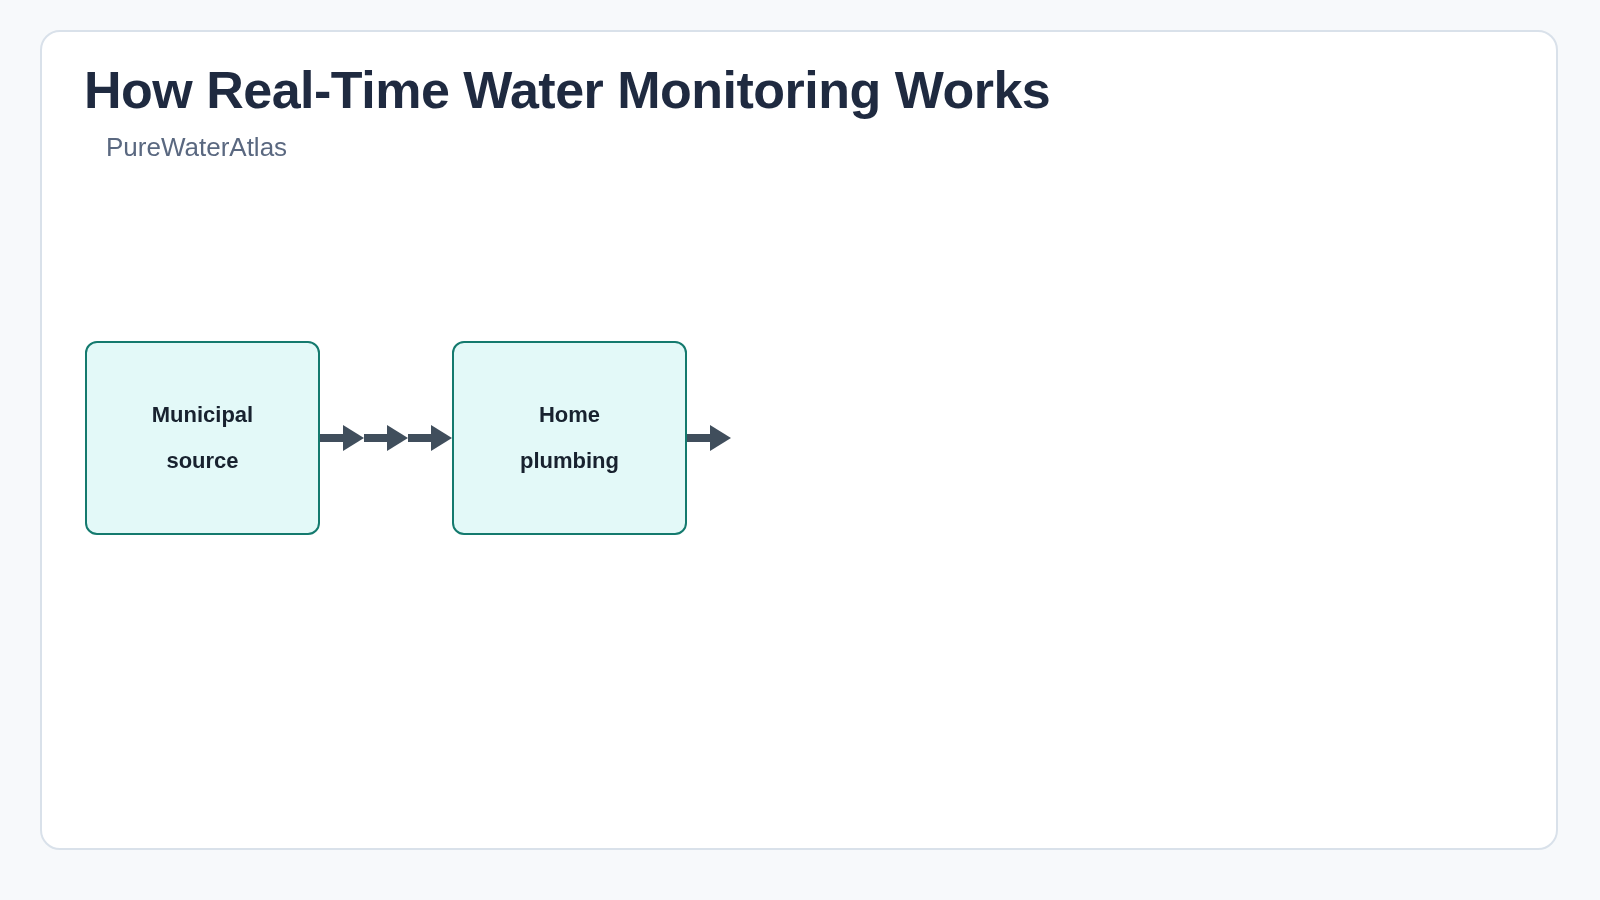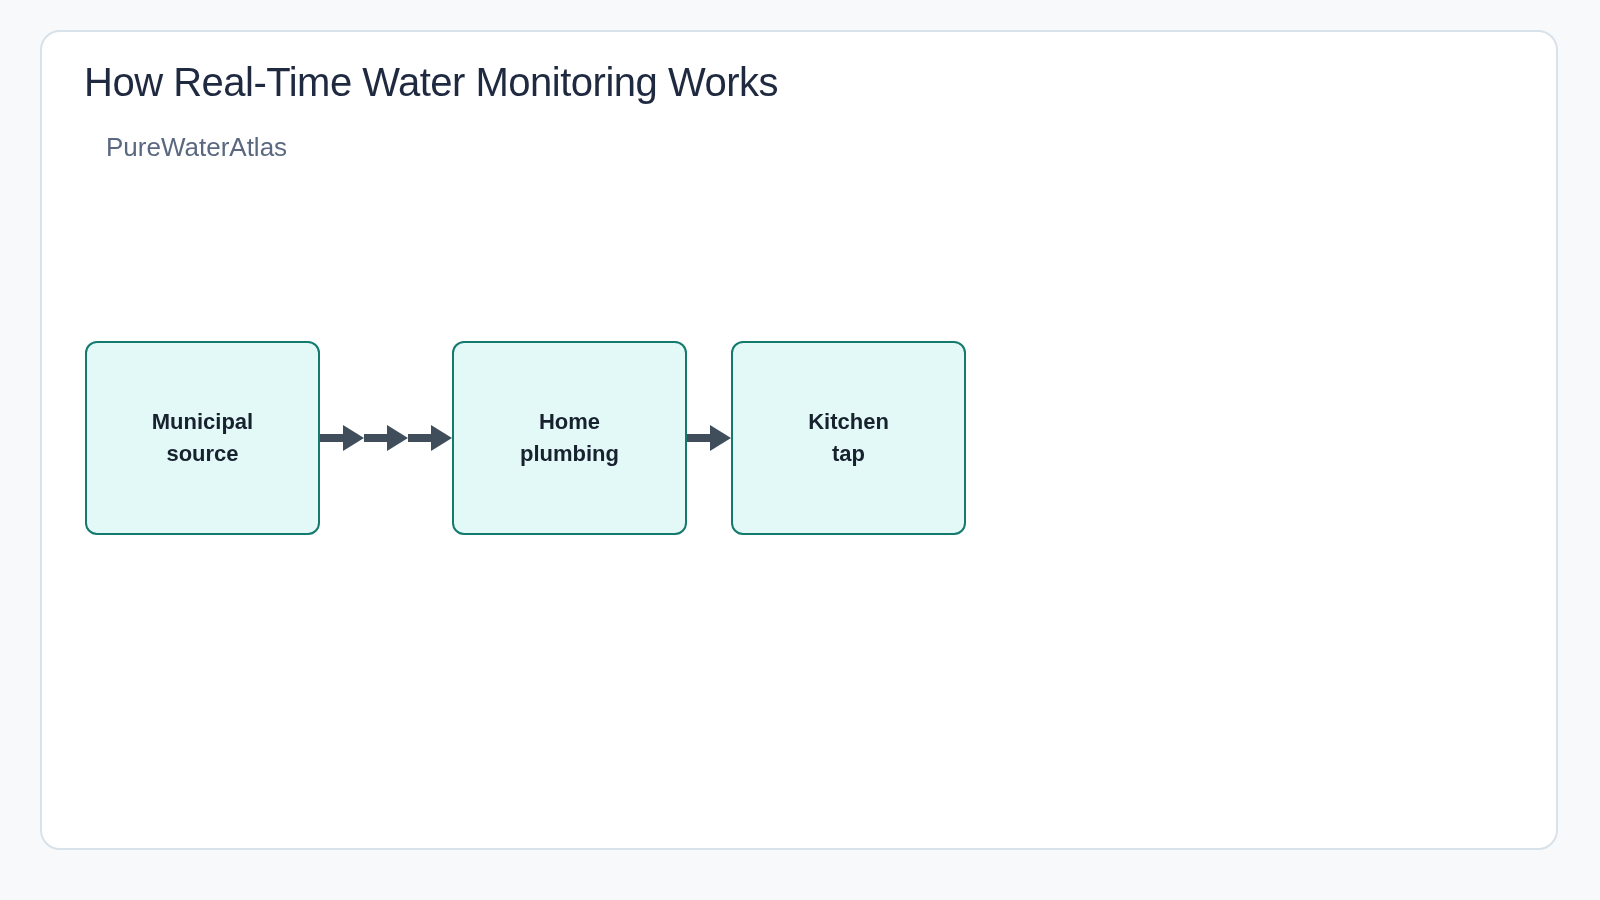--- a/index.html
+++ b/index.html
@@ -24,22 +24,22 @@
     position: absolute;
     left: 40px; top: 30px;
     width: 1518px; height: 820px;
     background: var(--card-background);
     border: 2px solid var(--card-border);
     border-radius: 20px;
   }
   .page-title {
     position: absolute;
     left: 42px; top: 28px;
-    font-size: 40px;
-    font-weight: normal;
+    font-size: 52px;
+    font-weight: bold;
     letter-spacing: -0.5px;
     color: var(--title);
     white-space: nowrap;
   }
   .page-subtitle {
     position: absolute;
     left: 42px; top: 100px;
     font-size: 26px;
     font-weight: normal;
     color: var(--subtitle);
@@ -59,21 +59,21 @@
     border: 2px solid var(--node-border);
     border-radius: 12px;
     display: flex;
     align-items: center;
     justify-content: center;
     flex: 0 0 auto;
   }
   .flow-node .node-label {
     font-size: 22px;
     font-weight: bold;
-    line-height: 32px;
+    line-height: 46px;
     color: var(--node-text);
     text-align: center;
     white-space: pre-line;
   }
   .flow-arrow {
     width: 44px; height: 32px;
     flex: 0 0 auto;
     color: var(--arrow);
     display: block;
   }
@@ -113,19 +113,15 @@
     <div class="flow-node">
       <span class="node-label">Home
 plumbing</span>
     </div>
 
     <svg class="flow-arrow" viewBox="0 0 44 32" xmlns="http://www.w3.org/2000/svg">
       <rect x="0" y="12" width="26" height="8" fill="currentColor"></rect>
       <polygon points="23,3 23,29 44,16" fill="currentColor"></polygon>
     </svg>
 
-    <div class="flow-node">
-      <span class="node-label">Kitchen
-tap</span>
-    </div>
 
   </div>
 </div>
 
 </body></html>

